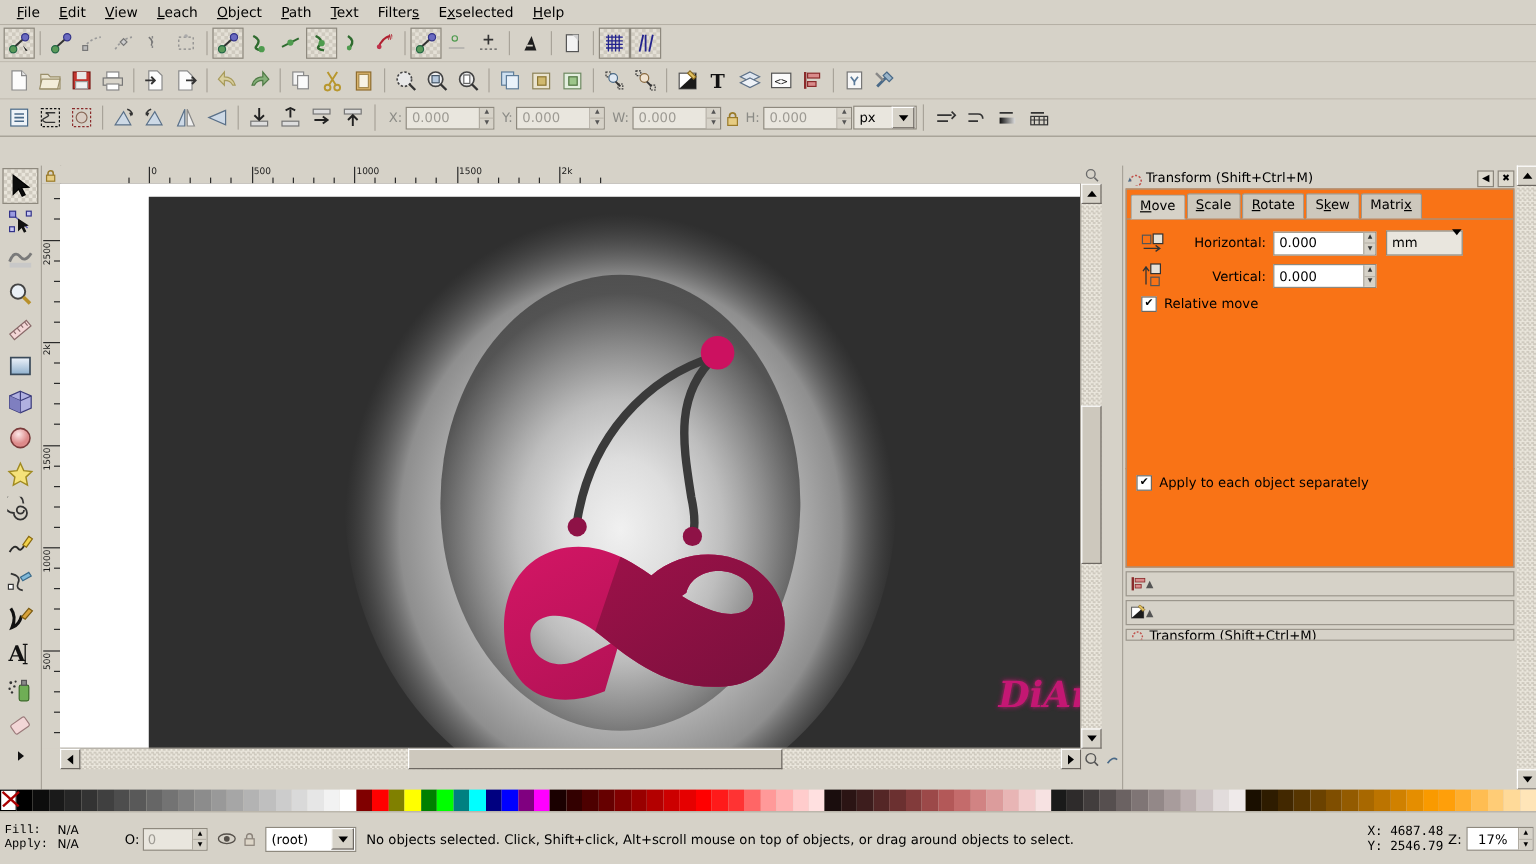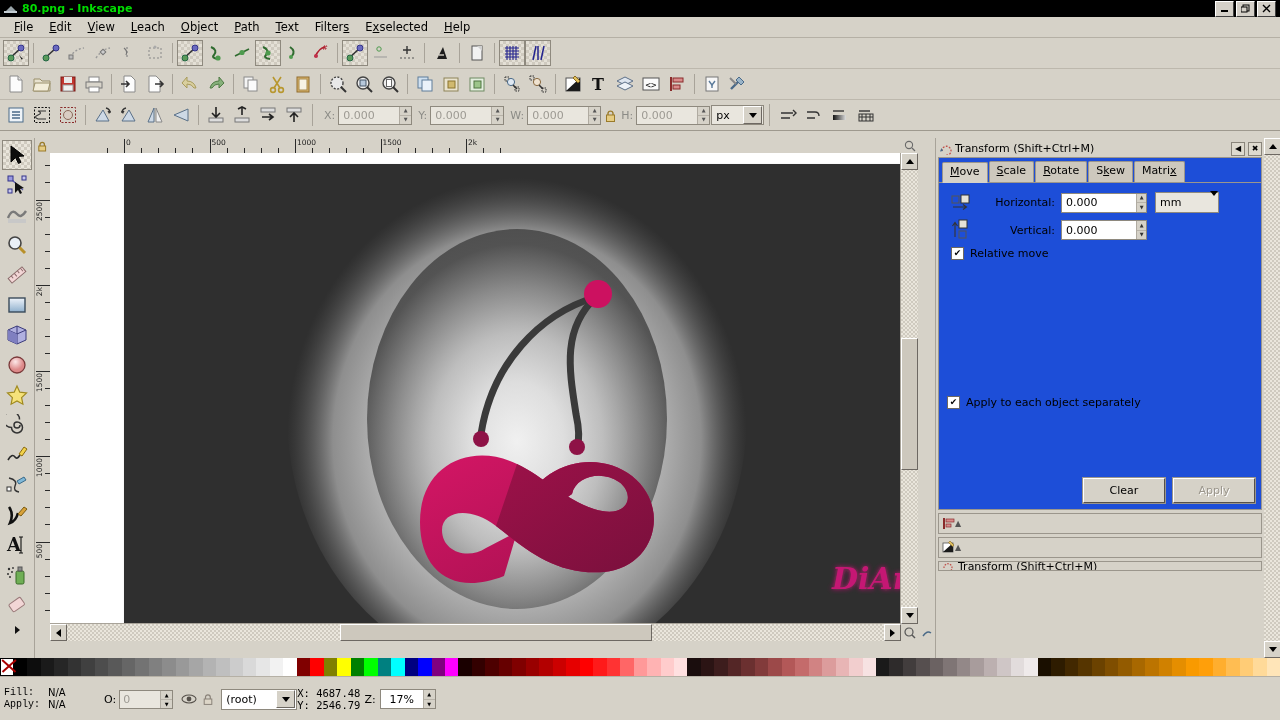--- a/index.html
+++ b/index.html
@@ -80,21 +80,21 @@
   .arrL{width:0;height:0;border-top:4px solid transparent;border-bottom:4px solid transparent;border-right:5px solid #000;}
   .arrR{width:0;height:0;border-top:4px solid transparent;border-bottom:4px solid transparent;border-left:5px solid #000;}
 
   
   .dock{width:344px;background:#d6d2c8;border-left:1px solid #a8a399;position:relative;display:flex;flex-direction:column;}
   .dock-scroll{position:absolute;right:0;top:0;width:16px;bottom:0;background:repeating-conic-gradient(#cfcabf 0% 25%, #eae6dc 0% 50%) 0 0/4px 4px;}
   .dlg{margin:2px 18px 0 2px;}
   .dlg-title{display:flex;align-items:center;height:17px;font-size:11px;padding-left:2px;}
   .dlg-title .t{flex:1;}
   .mini-btn{width:12px;height:12px;border:1px solid #8a857b;background:#dedacf;display:flex;align-items:center;justify-content:center;font-size:8px;line-height:8px;margin-left:3px;}
-  .panel{border:1px solid #9b968c;background:#1d4ed8;}
+  .panel{border:1px solid #9b968c;background:#f97316;}
   .tabs{display:flex;padding:3px 3px 0 3px;border-bottom:1px solid #9b968c;}
   .tab{padding:2px 7px 3px 7px;font-size:11px;border:1px solid #9b968c;border-bottom:none;background:#cdc8bd;margin-right:1px;border-radius:2px 2px 0 0;}
   .tab.active{background:#d6d2c8;position:relative;top:1px;padding-bottom:4px;border-bottom:1px solid #d6d2c8;}
   .tab u{text-decoration:underline;}
   .row{display:flex;align-items:center;padding:3px 6px;}
   .row .lab{width:118px;text-align:right;padding-right:6px;font-size:11px;}
   .tfld{display:flex;height:18px;border:1px solid #8e897e;background:#fff;width:84px;}
   .tfld input{border:0;background:transparent;width:100%;font-size:11px;padding:0 4px;font-family:"DejaVu Sans",sans-serif;outline:none;}
   .tarrows{width:11px;display:flex;flex-direction:column;border-left:1px solid #b0aba1;background:#d6d2c8;}
   .tarrows span{flex:1;display:flex;align-items:center;justify-content:center;font-size:5px;line-height:5px;color:#333;}
@@ -133,42 +133,20 @@
   .coords{font-size:10.5px;line-height:12px;font-family:"DejaVu Sans Mono","Liberation Mono",monospace;padding-right:4px;}
   .zoombox{display:flex;align-items:center;margin-right:2px;}
   .zspin{display:flex;height:18px;border:1px solid #8e897e;background:#fff;}
   .zspin input{border:0;background:transparent;width:38px;font-size:11px;text-align:center;font-family:"DejaVu Sans",sans-serif;outline:none;}
 </style>
 </head>
 <body>
 
 <div class="app">
 
-  <div class="titlebar">
-    <div class="title-icon"></div>
-    <div class="title-text">80.png - Inkscape</div>
-    <div class="win-btns">
-      <div class="win-btn">
-          <svg width="9" height="9">
-            <rect x="1" y="6" width="7" height="2" fill="#000"></rect>
-          </svg>
-        </div>
-      <div class="win-btn">
-          <svg width="10" height="9">
-            <rect x="2" y="1" width="6" height="6" fill="none" stroke="#000"></rect>
-            <rect x="0" y="3" width="6" height="5" fill="#d4d0c8" stroke="#000"></rect>
-          </svg>
-        </div>
-      <div class="win-btn">
-          <svg width="9" height="9">
-            <path d="M1 1 L8 8 M8 1 L1 8" stroke="#000" stroke-width="1.4"></path>
-          </svg>
-        </div>
-    </div>
-  </div>
 
   <div class="menubar">
     <div class="menu-item"><u>F</u><span>ile</span></div>
     <div class="menu-item"><u>E</u><span>dit</span></div>
     <div class="menu-item"><u>V</u><span>iew</span></div>
     <div class="menu-item"><u>L</u><span>each</span></div>
     <div class="menu-item"><u>O</u><span>bject</span></div>
     <div class="menu-item"><u>P</u><span>ath</span></div>
     <div class="menu-item"><u>T</u><span>ext</span></div>
     <div class="menu-item"><span>Filter</span><u>s</u></div>
@@ -1025,28 +1003,20 @@
 
           <div style="flex:1"></div>
         </div>
 
         <div class="panel" style="border-top:none;margin-top:-1px;">
           <div class="row" style="padding-left:8px;padding-top:6px;">
             <span class="chk">✔</span>
             <span>Apply to each object separately</span>
           </div>
           <div style="height:60px"></div>
-          <div class="btnrow">
-            <span class="pbtn">
-                <span>Clear</span>
-              </span>
-            <span class="pbtn disabled">
-                <span>Apply</span>
-              </span>
-          </div>
         </div>
 
         <div class="collapsed">
           <span style="display:inline-flex;">
             <svg width="13" height="13">
                 <rect x="1" y="1" width="2" height="11" fill="#8a2b2b"></rect>
                 <rect x="4" y="2" width="8" height="3" fill="#d98b8b" stroke="#8a2b2b" stroke-width=".7"></rect>
                 <rect x="4" y="7" width="5" height="3" fill="#d98b8b" stroke="#8a2b2b" stroke-width=".7"></rect>
               </svg>
           </span>
@@ -1219,20 +1189,21 @@
         </svg>
     </span>
 
     <span class="layer-combo">
       <span class="val">(root)</span>
       <span class="btn" style="width:17px;height:16px;margin:0 1px;background:#d6d2c8;border:1px solid #fff;border-right-color:#6d6862;border-bottom-color:#6d6862;display:flex;align-items:center;justify-content:center;">
           <span class="caret"></span>
         </span>
     </span>
 
+    <span class="statusmsg">No objects selected. Click, Shift+click, Alt+scroll mouse on top of objects, or drag around objects to select.</span>
 
     <span class="coords">
       <div><span>X:</span> <span>4687.48</span></div>
       <div><span>Y:</span> <span>2546.79</span></div>
     </span>
 
     <span class="zoombox">
       <span style="margin-right:4px">Z:</span>
       <span class="zspin">
         <input readonly="" value="17%" style="">

